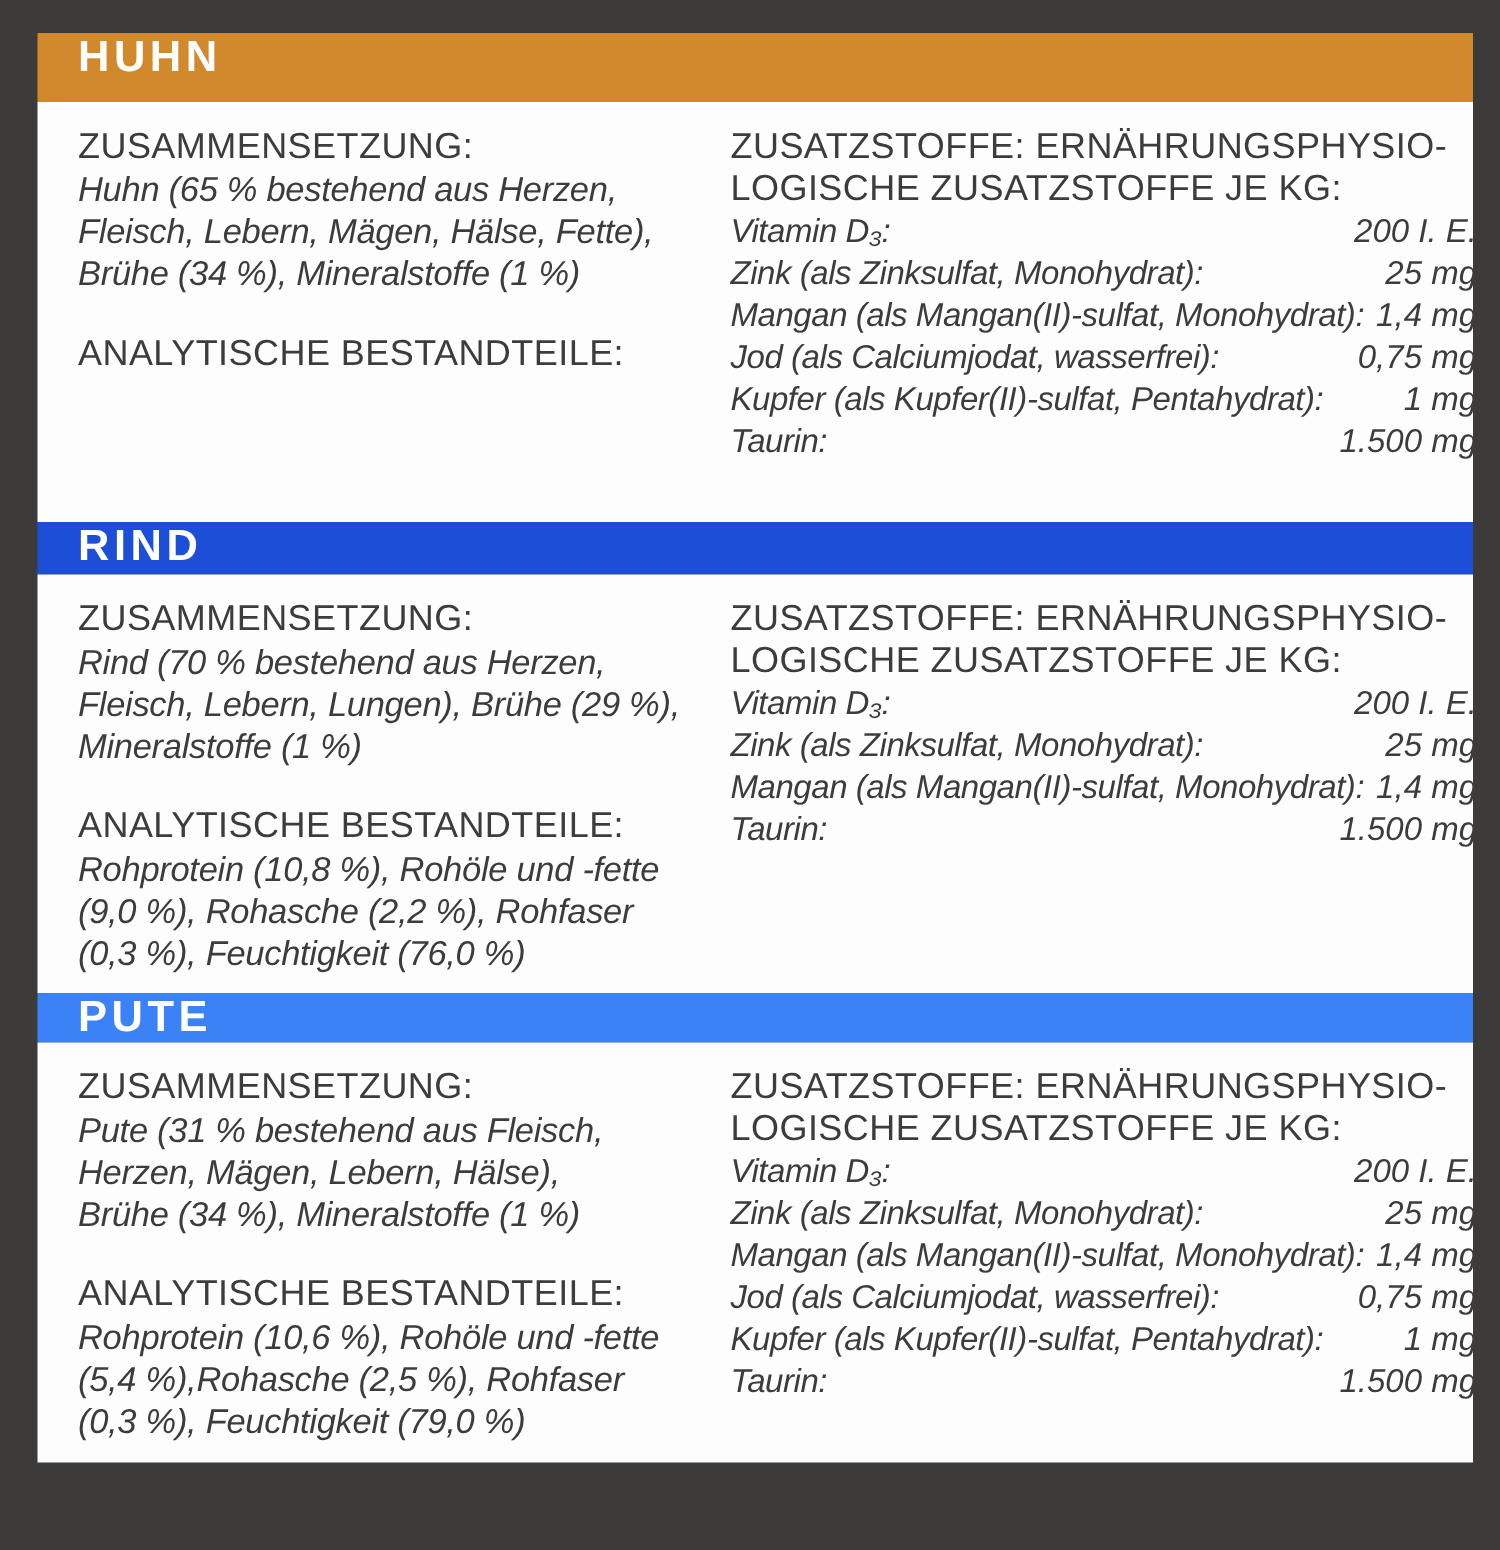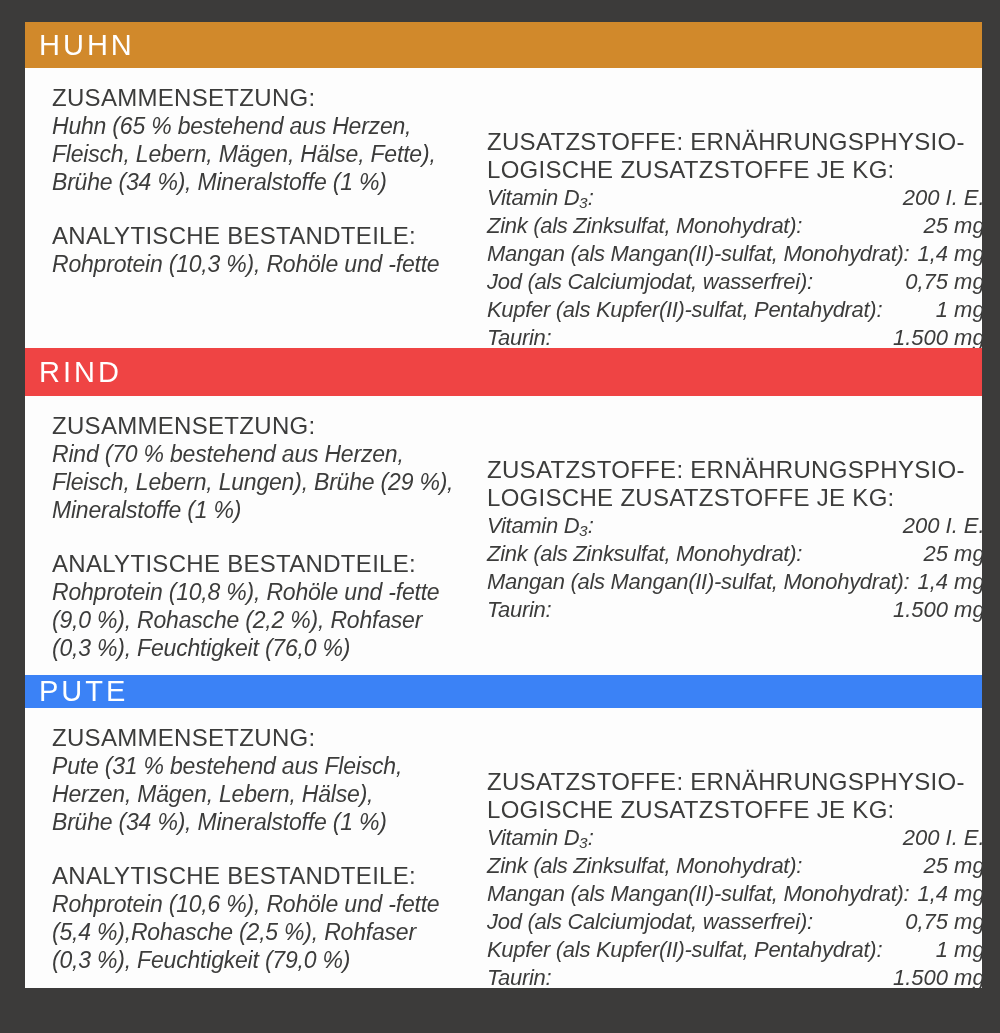--- a/index.html
+++ b/index.html
@@ -9,39 +9,39 @@
     font-family:"Liberation Sans", sans-serif;
     color:#3C3C3B;
   }
   .frame {
     box-sizing:border-box;
     width:1000px; height:1033px;
     padding:22px 18px 30px 25px;
   }
   .panel { width:100%; height:100%; display:flex; flex-direction:column; }
   .band {
-    display:flex; align-items:center;
-    padding-left:14px;
-    color:#FFFFFF; font-weight:400;
+    display:flex; align-items:flex-start;
+    padding-left:27px;
+    color:#FFFFFF; font-weight:700;
     font-size:29px; letter-spacing:3px;
   }
   .band.huhn { height:46px; background:#D1892B; }
-  .band.rind { height:48px; background:#ef4444; }
+  .band.rind { height:35px; background:#1d4ed8; }
   .band.pute { height:33px; background:#3b82f6; }
   .content {
     background:#FDFDFD;
     box-sizing:border-box;
     display:flex;
     padding:16px 50px 0 27px;
   }
   .content.c1 { height:280px; }
   .content.c2 { height:279px; }
   .content.c3 { height:280px; }
   .col-left { flex:0 0 412px; }
-  .col-right { flex:1 1 auto; margin-left:23px;margin-top:44px; }
+  .col-right { flex:1 1 auto; margin-left:23px; }
   .h {
     margin:0; font-weight:400;
     font-size:24px; line-height:28px;
     letter-spacing:0.3px; color:#3C3C3B;
   }
   .lines { font-style:italic; font-size:23px; line-height:28px; letter-spacing:-0.2px; }
   .line { white-space:nowrap; }
   .gap { height:26px; }
   .add-head .hline { display:block; }
   .row {
@@ -64,21 +64,20 @@
       <div class="col-left">
         <h3 class="h">ZUSAMMENSETZUNG:</h3>
         <div class="lines">
           <div class="line">Huhn (65 % bestehend aus Herzen,</div>
           <div class="line">Fleisch, Lebern, Mägen, Hälse, Fette),</div>
           <div class="line">Brühe (34 %), Mineralstoffe (1 %)</div>
         </div>
         <div class="gap"></div>
         <h3 class="h">ANALYTISCHE BESTANDTEILE:</h3>
         <div class="lines">
-          <div class="line">Rohprotein (10,3 %), Rohöle und -fette</div>
         </div>
       </div>
       <div class="col-right">
         <h3 class="h add-head">
           <span class="hline">ZUSATZSTOFFE: ERNÄHRUNGSPHYSIO-</span>
           <span class="hline">LOGISCHE ZUSATZSTOFFE JE KG:</span>
         </h3>
         <div class="row">
           <span class="lab">Vitamin D₃:</span>
           <span class="val">200 I. E.</span>

